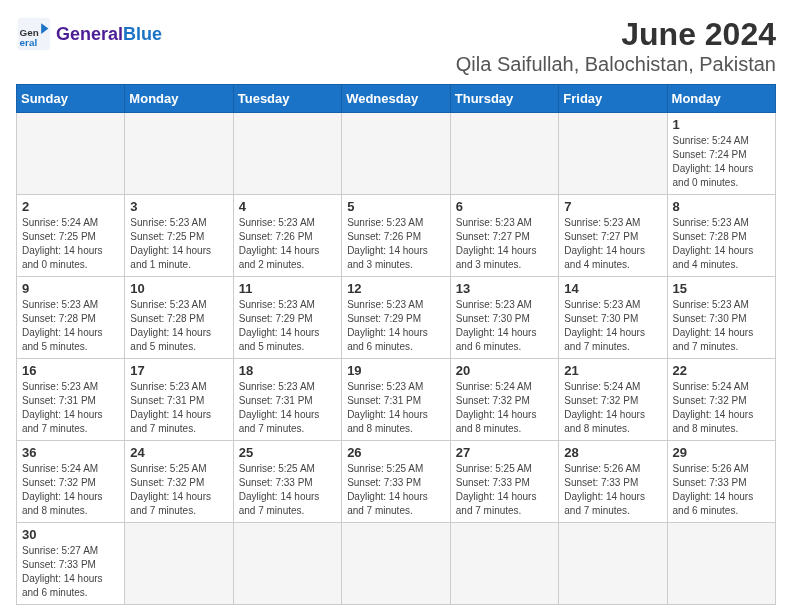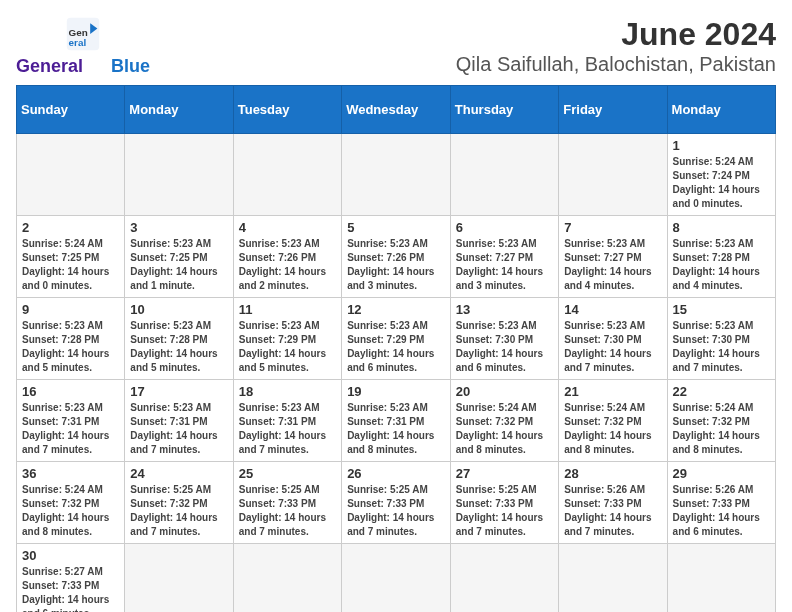--- a/index.html
+++ b/index.html
@@ -13,28 +13,27 @@
     .header-area {
       display: flex;
       justify-content: space-between;
       align-items: flex-start;
       margin-bottom: 8px;
     }
     .logo {
       display: flex;
       align-items: center;
       gap: 4px;
-      flex-direction: column;
     }
     .logo-text {
       font-size: 18px;
       font-weight: bold;
       color: #333;
     }
-    .logo-text span.blue { color: #1a73c7; padding-left: 28px; }
+    .logo-text span.blue { color: #1a73c7; }
     .logo-icon {
       width: 36px;
       height: 36px;
     }
     .title-area {
       text-align: right;
     }
     .title-area h1 {
       font-size: 32px;
       font-weight: bold;
@@ -48,21 +47,21 @@
     .calendar {
       width: 100%;
       border-collapse: collapse;
       border: 1px solid #ccc;
     }
     .calendar thead th {
       background: #1a73c7;
       color: #fff;
       font-size: 13px;
       font-weight: bold;
-      padding: 16px 4px;
+      padding: 6px 4px;
       text-align: left;
       border: 1px solid #1560a8;
     }
     .calendar td {
       border: 1px solid #ccc;
       vertical-align: top;
       padding: 4px 5px;
       width: 109px;
       min-height: 80px;
       font-size: 10.5px;
@@ -76,21 +75,20 @@
       font-size: 13px;
       font-weight: bold;
       color: #333;
       display: block;
       margin-bottom: 2px;
     }
     .day-info {
       font-size: 10px;
       color: #444;
       line-height: 1.4;
-      font-weight: bold;
     }
   </style>
 </head>
 <body>
 
 <div class="header-area">
   <div class="logo">
     <svg class="logo-icon" viewBox="0 0 40 40">
       <rect x="2" y="2" width="36" height="36" rx="4" fill="#f0f4fa"></rect>
       <text x="4" y="22" font-size="11" font-weight="bold" fill="#333">Gen</text>

